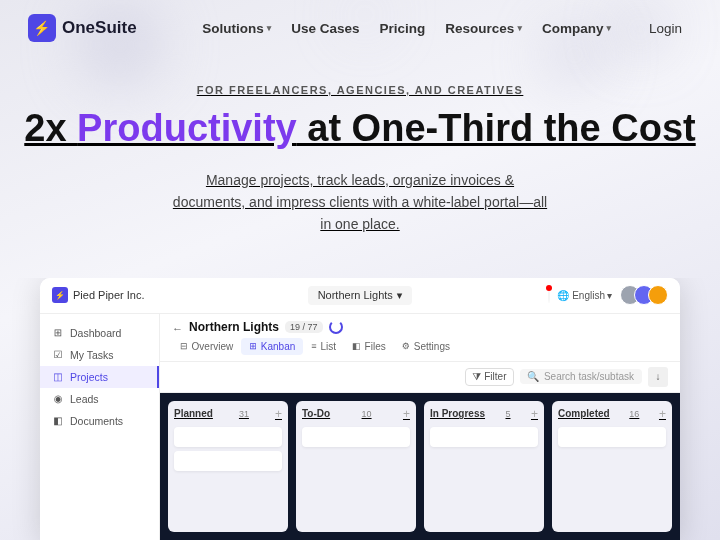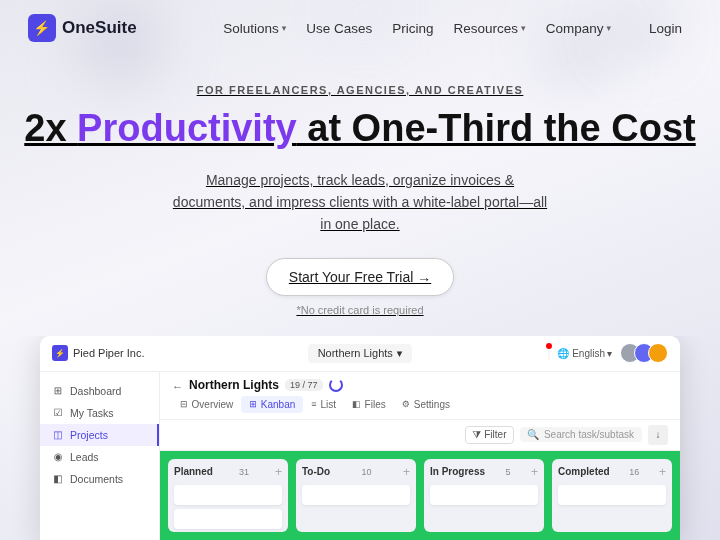--- a/index.html
+++ b/index.html
@@ -71,20 +71,21 @@
       font-size: 17px;
       font-weight: 700;
       color: #1a1a2e;
     }
     .nav-links {
       display: flex;
       align-items: center;
       gap: 4px;
       list-style: none;
       margin: 0 20px;
+      font-weight: bold;
     }
     .nav-links li a {
       text-decoration: none;
       color: #333;
       font-size: 13.5px;
       padding: 6px 8px;
       display: flex;
       align-items: center;
       gap: 3px;
     }
@@ -426,21 +427,22 @@
       color: #555;
     }
 
     
     .kanban-board {
       display: flex;
       gap: 0;
       padding: 8px;
       overflow-x: hidden;
       flex: 1;
-      background: #22c55e;
+      background: #0f172a;
+      text-decoration: underline;
     }
     .kanban-col {
       flex: 1;
       min-width: 0;
       background: #f0f0f7;
       border-radius: 6px;
       margin-right: 8px;
       padding: 6px;
     }
     .kanban-col:last-child { margin-right: 0; }
@@ -528,24 +530,20 @@
       <button class="btn-login">Login</button>
     </div>
   </nav>
 
   <section class="hero">
     <p class="hero-eyebrow">FOR FREELANCERS, AGENCIES, AND CREATIVES</p>
     <h1 class="hero-title">
       <span>2x </span><span class="highlight">Productivity</span><span> at One-Third the Cost</span>
     </h1>
     <p class="hero-subtitle">Manage projects, track leads, organize invoices &amp; documents, and impress clients with a white-label portal—all in one place.</p>
-    <div class="cta-area">
-      <button class="btn-cta">Start Your Free Trial →</button>
-      <span class="cta-note">*No credit card is required</span>
-    </div>
   </section>
 
   <div class="app-preview-wrapper">
     <div class="app-preview">
 
       <div class="app-topbar">
         <div class="app-logo-area">
           <div class="app-logo-mini">⚡</div>
           <span class="app-company-name">Pied Piper Inc.</span>
         </div>

